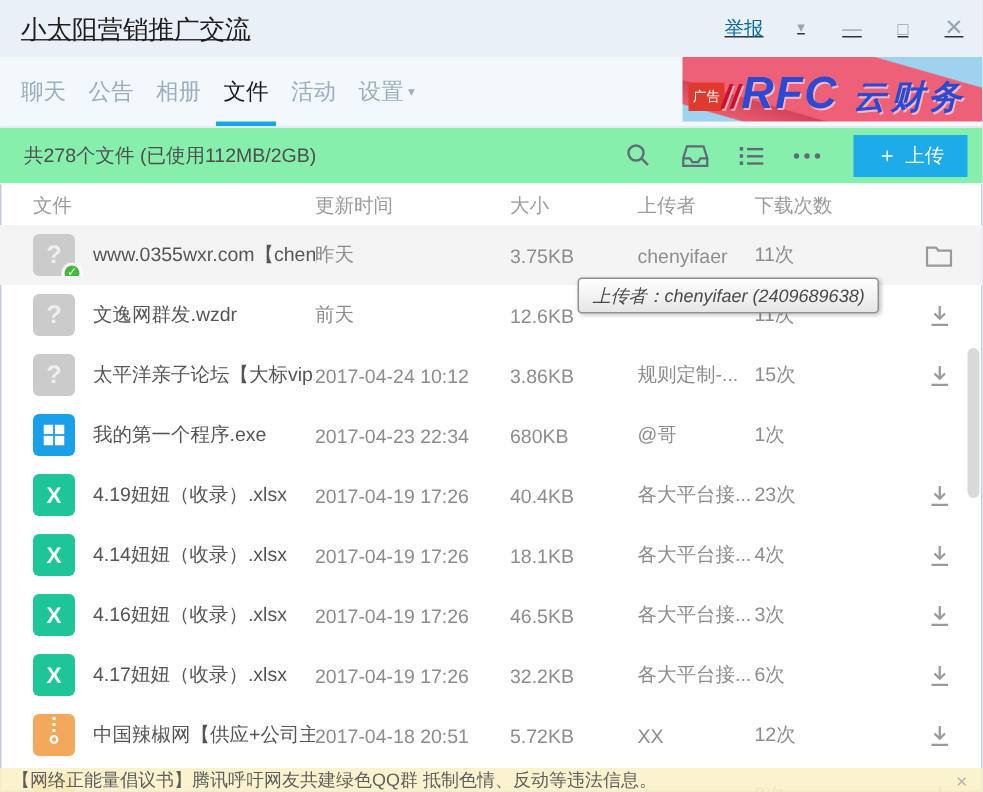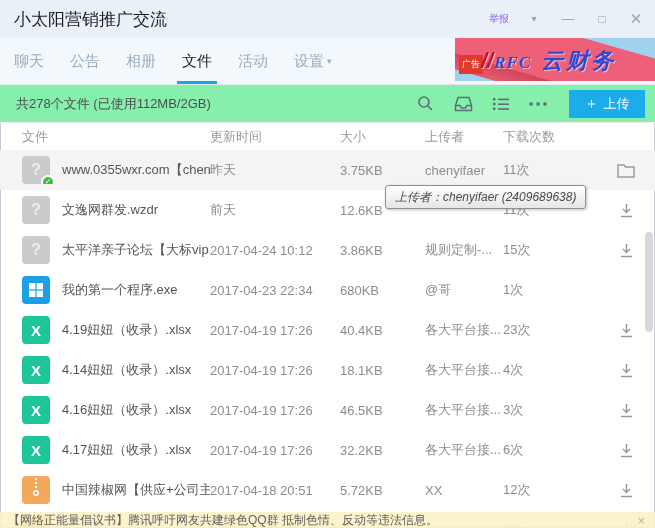--- a/index.html
+++ b/index.html
@@ -3,43 +3,43 @@
 <meta charset="utf-8">
 <style>
   * { margin:0; padding:0; box-sizing:border-box; }
   html,body { width:655px; height:528px; overflow:hidden; }
   body {
     font-family:"Liberation Sans","DejaVu Sans",sans-serif;
     position:relative; background:#fff; color:#333;
     box-shadow: inset 0 0 0 1px #c2cdd9;
   }
   
-  .titlebar { height:38px; background:#e9f0f8; display:flex; align-items:center; padding:0 10px 0 14px; }
+  .titlebar { height:38px; background:#e9f0f8; display:flex; align-items:center; padding:0 10px 0 14px;text-decoration:underline; }
   .title { font-size:17px; color:#1d1d1d; }
   .winctrls { margin-left:auto; display:flex; align-items:center; gap:16px; color:#98a4b0; }
-  .report { font-size:10px; color:#8b5cf6; cursor:default;margin-left:20px; }
+  .report { font-size:13px; color:#0369a1; cursor:default;margin-left:20px; }
   .ctrl { font-size:13px; width:18px; text-align:center; cursor:default; line-height:18px; }
   .ctrl.caret { font-size:10px; }
   .ctrl.max { font-size:12px; }
   .ctrl.close { font-size:15px; }
   
-  .tabbar { height:47px; background:#f3f8fc; border-bottom:1px solid #e2e9f0; display:flex; align-items:stretch; padding-left:14px; gap:26px; position:relative; }
+  .tabbar { height:47px; background:#f3f8fc; border-bottom:1px solid #e2e9f0; display:flex; align-items:stretch; padding-left:14px; gap:15px; position:relative; }
   .tab { display:flex; align-items:center; font-size:15px; color:#9cadbb; position:relative; cursor:default; }
   .tab .caret-sm { font-size:9px; margin-left:3px; color:#9cadbb; }
   .tab.active { color:#1b1b1b; }
   .tab.active::after { content:""; position:absolute; left:-5px; right:-5px; bottom:0; height:3px; background:#18a7e6; }
   
   .ad { position:absolute; top:38px; right:0; width:200px; height:43px; overflow:hidden;
         background:linear-gradient(196deg,#9fd2ef 0%,#9fd2ef 20%,#ee6077 21%,#ee6077 72%,#d2445c 73%,#e75b6e 88%,#9fd2ef 89%);
         z-index:3; }
   .ad-tag { position:absolute; left:4px; bottom:7px; background:#e03a2e; color:#fff; font-size:9px; padding:3px 3px; }
   .ad-logo { position:absolute; left:26px; top:8px; font-style:italic; font-weight:900; color:#2b49d2;
              text-shadow:1px 1px 0 rgba(255,255,255,.55); white-space:nowrap; }
   .ad-slash { color:#c8102e; font-size:22px; margin-right:1px; }
-  .ad-rfc { font-size:17px; letter-spacing:1px;font-family:Liberation Serif, serif; }
+  .ad-rfc { font-size:30px; letter-spacing:1px; }
   .ad-suffix { font-size:22px; margin-left:10px; letter-spacing:3px; }
   
   .toolbar { height:37px; display:flex; align-items:center; padding:0 10px 0 16px; background:#86efac; }
   .summary { font-size:13px; color:#4e4e4e; flex:1; }
   .tbtn { border:none; background:none; padding:0; margin:0 10px; cursor:pointer; display:flex; align-items:center; }
   .tbtn svg { display:block; }
   .upload-btn { margin-left:12px; width:76px; height:28px; background:#1cace9; color:#fff; border:none;
                 font-size:13px; display:flex; align-items:center; justify-content:center; gap:5px; cursor:pointer;
                 font-family:inherit; }
   .upload-plus { font-size:14px; }

